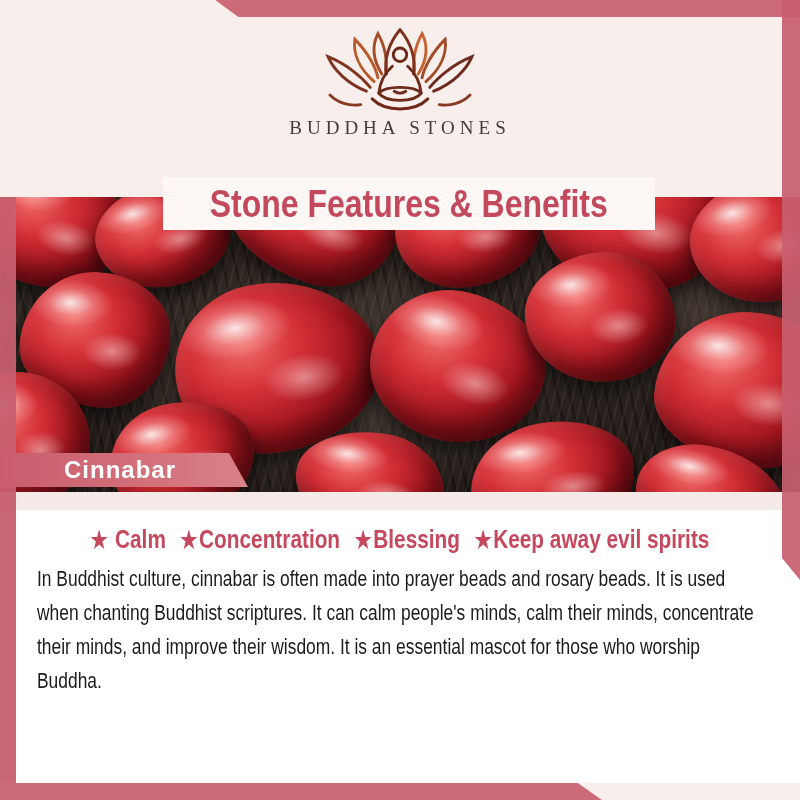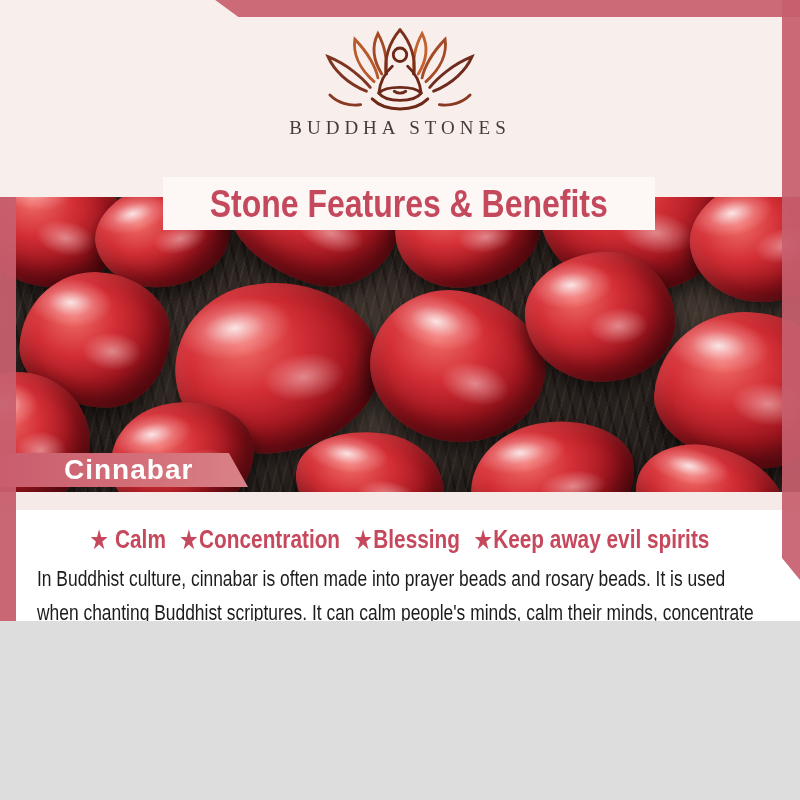--- a/index.html
+++ b/index.html
@@ -1,17 +1,17 @@
 <!DOCTYPE html>
 <html><head>
 <meta charset="utf-8">
 <style>
   html,body{margin:0;padding:0;background:#ddd;}
   .page{
-    position:relative;width:800px;height:621px;overflow:hidden;
+    position:relative;width:800px;height:800px;overflow:hidden;
     background:#f8efec;font-family:"Liberation Sans",sans-serif;
   }
   
   .top-bar{
     position:absolute;top:0;left:0;width:800px;height:17px;background:#cc6b77;
     clip-path:polygon(26.9% 0,100% 0,100% 100%,29.8% 100%);z-index:6;
   }
   .right-bar{
     position:absolute;top:0;left:782px;width:18px;height:580px;
     background:rgba(199,95,110,0.93);
@@ -64,21 +64,21 @@
       inset -12px -14px 24px rgba(40,0,5,0.55),
       inset 6px 6px 14px rgba(255,120,120,0.25);
   }
   
   .stone-banner{
     position:absolute;top:453px;left:0;width:248px;height:34px;z-index:7;
     background:linear-gradient(90deg,#c95d6d 0%,#d4727b 65%,#d98287 100%);
     clip-path:polygon(0 0,92.3% 0,100% 100%,0 100%);
     display:flex;align-items:center;
   }
-  .stone-name{color:#ffffff;font-weight:bold;font-size:28px;padding-left:64px;letter-spacing:1px;}
+  .stone-name{color:#ffffff;font-weight:bold;font-size:24px;padding-left:64px;letter-spacing:1px;}
   
   .divider-band{position:absolute;top:492px;left:0;width:800px;height:18px;background:#f5eae7;z-index:2;}
   .white-section{position:absolute;top:510px;left:0;width:800px;height:290px;background:#ffffff;z-index:2;}
   .benefits-row{
     position:absolute;top:524px;left:0;width:800px;z-index:4;
     display:flex;justify-content:center;gap:18px;
     color:#c6485c;font-weight:bold;font-size:26px;white-space:nowrap;
     transform:scaleX(0.8);transform-origin:center;
   }
   .benefit{display:inline-flex;align-items:baseline;}

